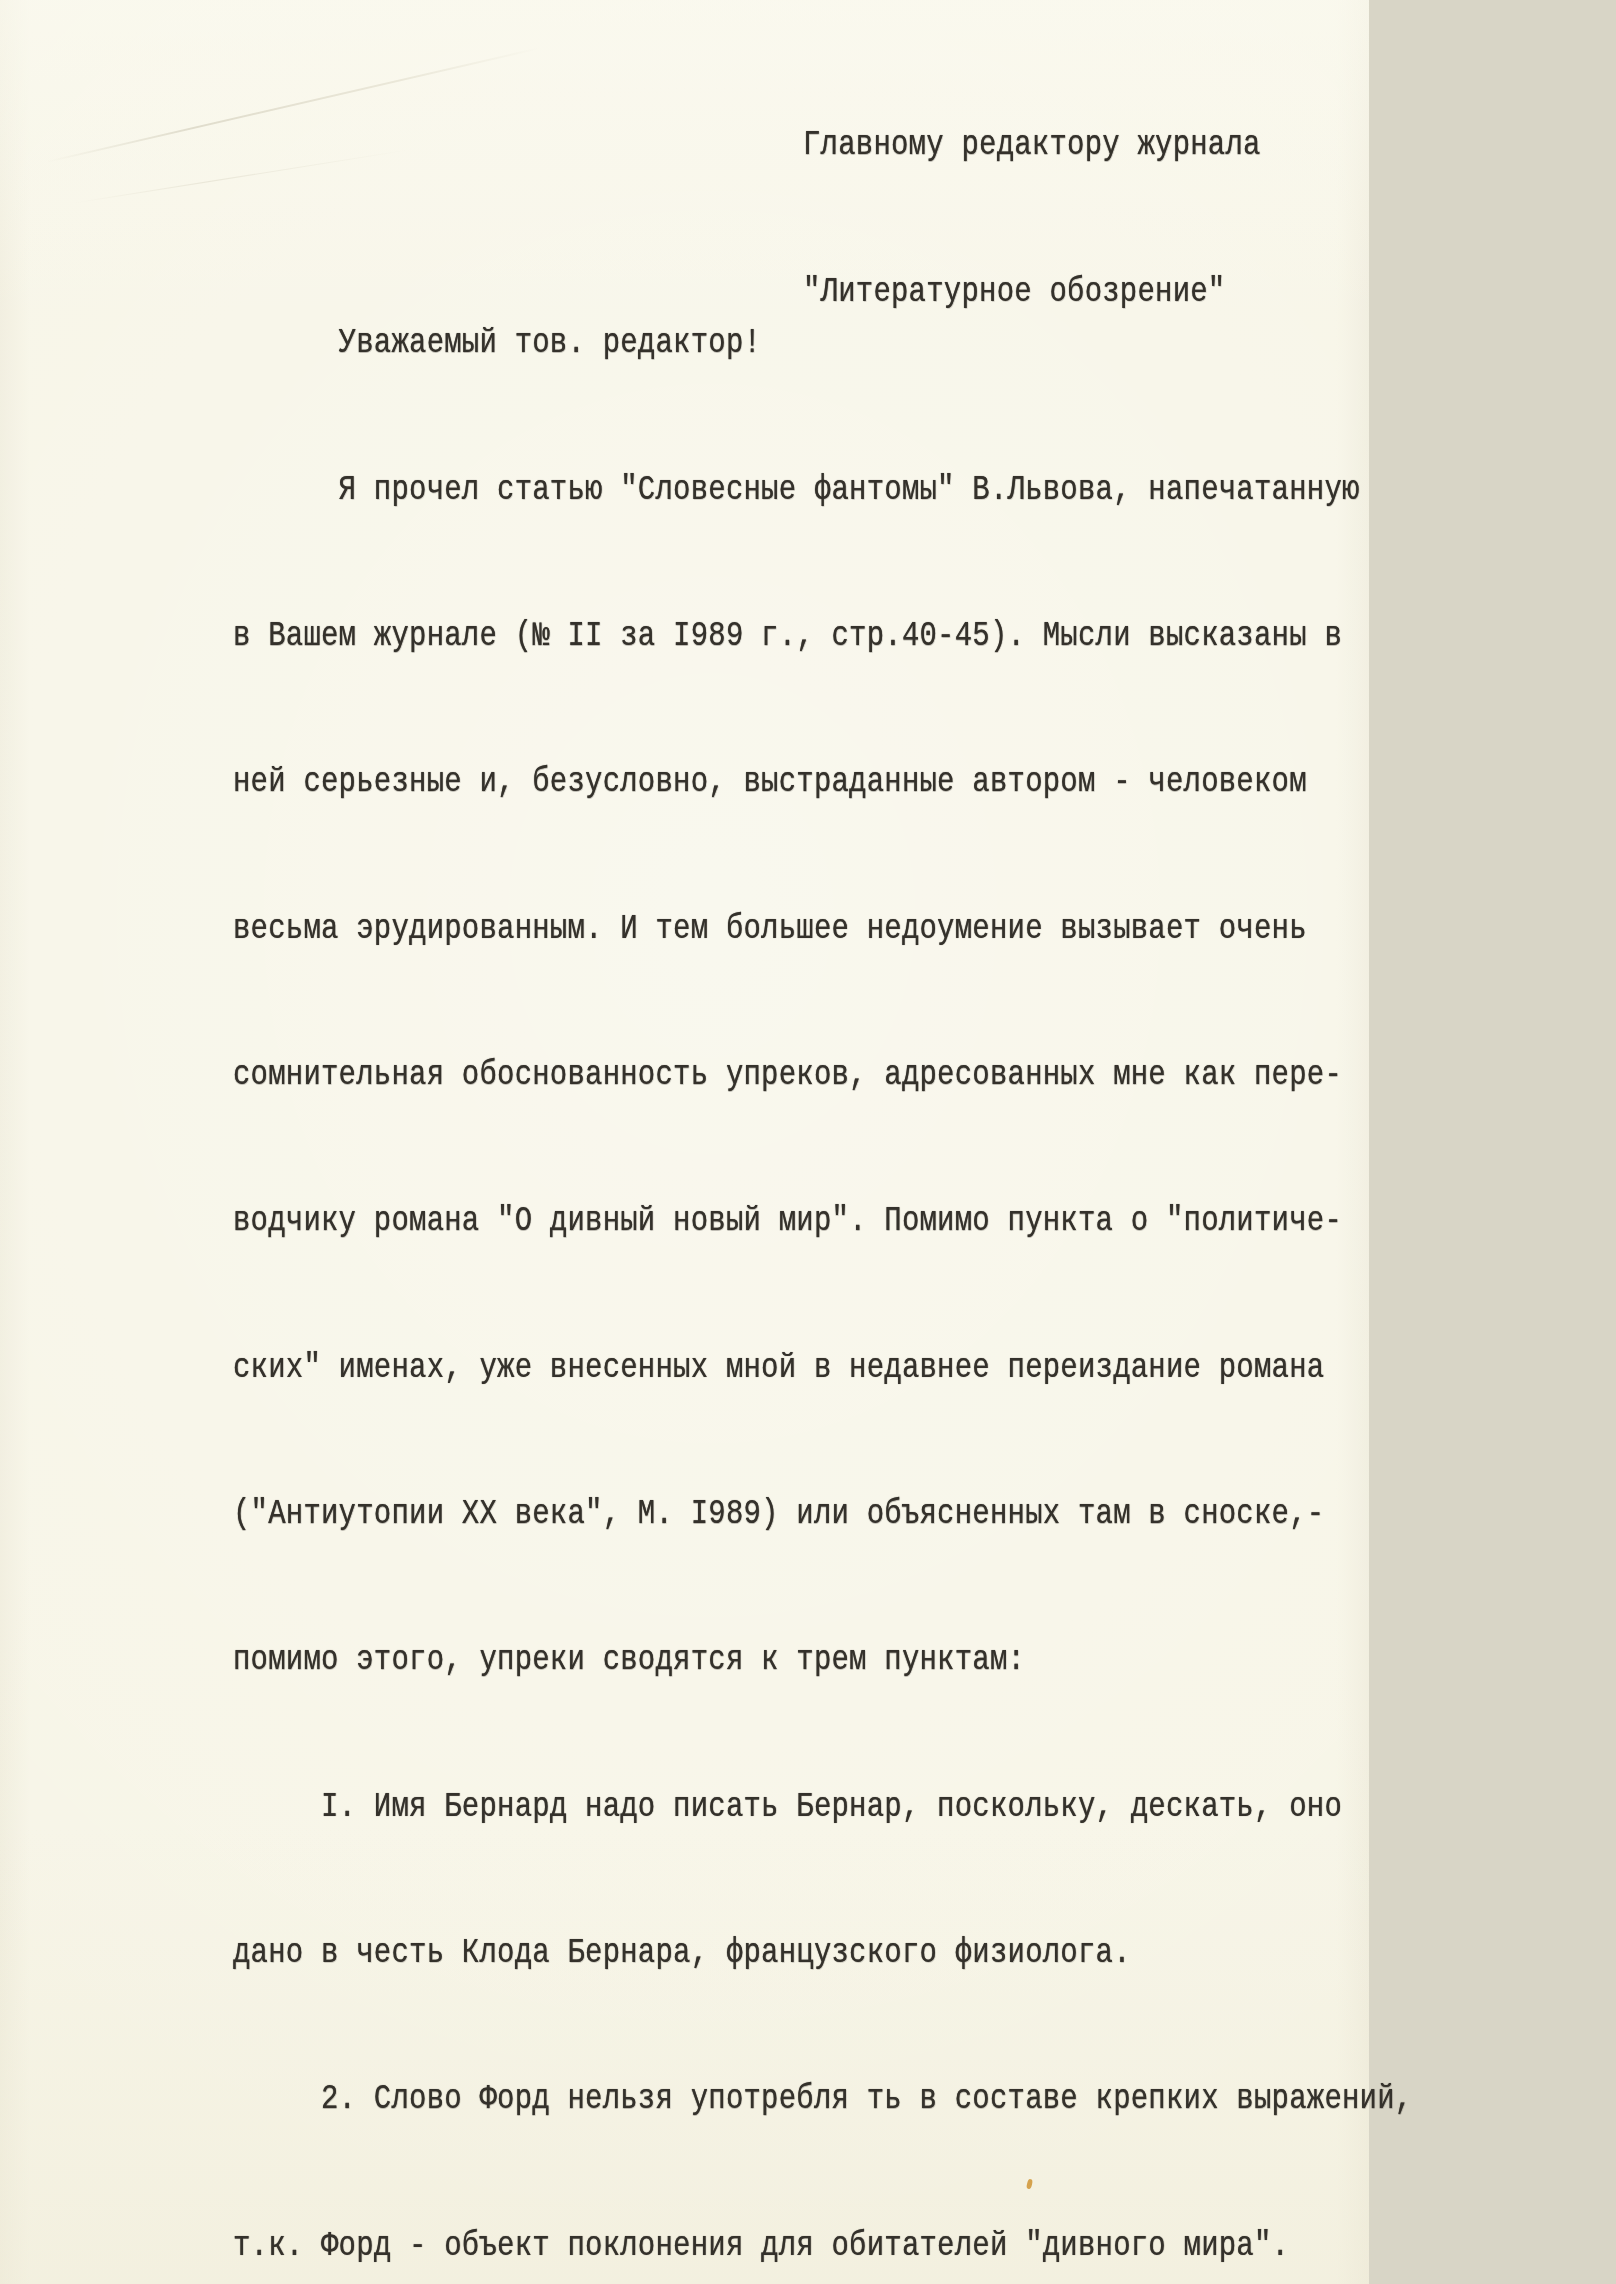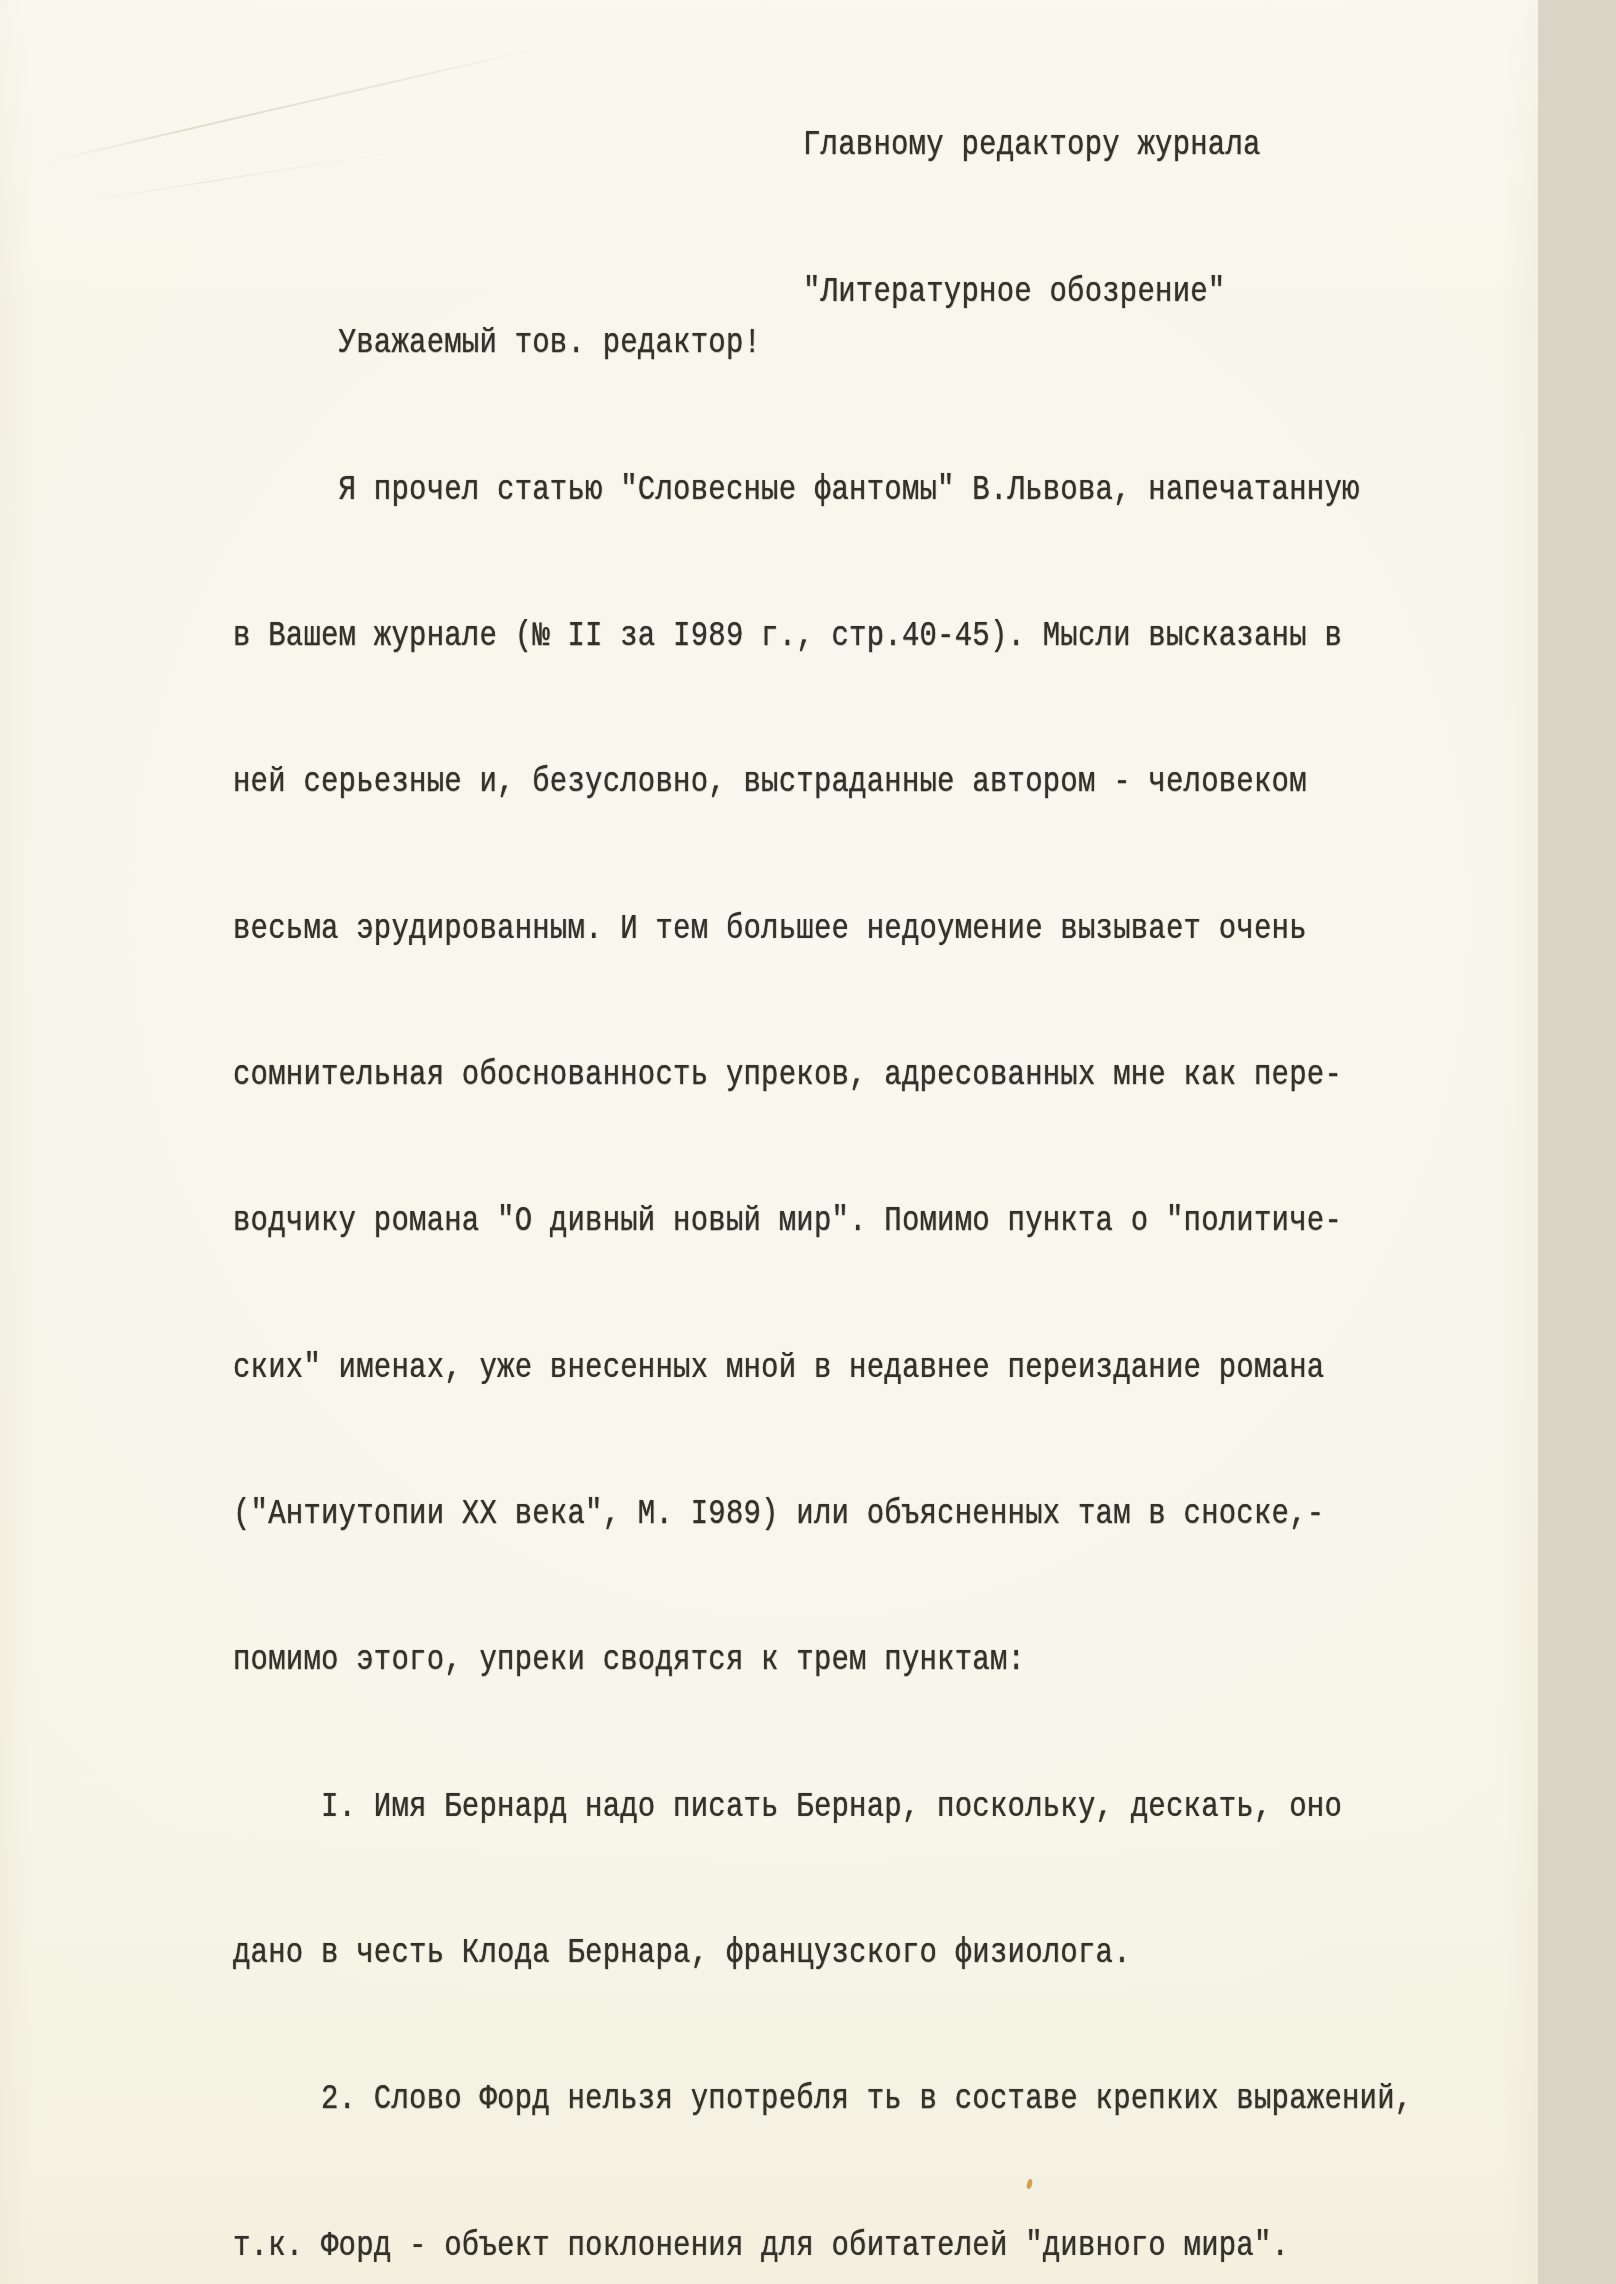--- a/index.html
+++ b/index.html
@@ -10,21 +10,21 @@
   body {
     width: 1617px;
     height: 2284px;
     position: relative;
     background: #d8d5c6;
     overflow: hidden;
   }
   .paper {
     position: absolute;
     left: 0; top: 0;
-    width: 1538px;
+    width: 1369px;
     height: 2284px;
     background-color: var(--paper, #f7f5e7);
     background-image:
       linear-gradient(180deg, rgba(252,251,242,.55) 0%, rgba(252,251,242,0) 14%, rgba(0,0,0,0) 80%, rgba(238,234,214,.45) 100%),
       radial-gradient(120% 85% at 52% 40%, rgba(255,255,255,.30) 0%, rgba(255,255,255,0) 72%),
       linear-gradient(90deg, rgba(226,221,201,.30) 0%, rgba(0,0,0,0) 2.2%, rgba(0,0,0,0) 97.6%, rgba(226,221,201,.32) 100%);
   }
   .crease {
     position: absolute;
     pointer-events: none;

